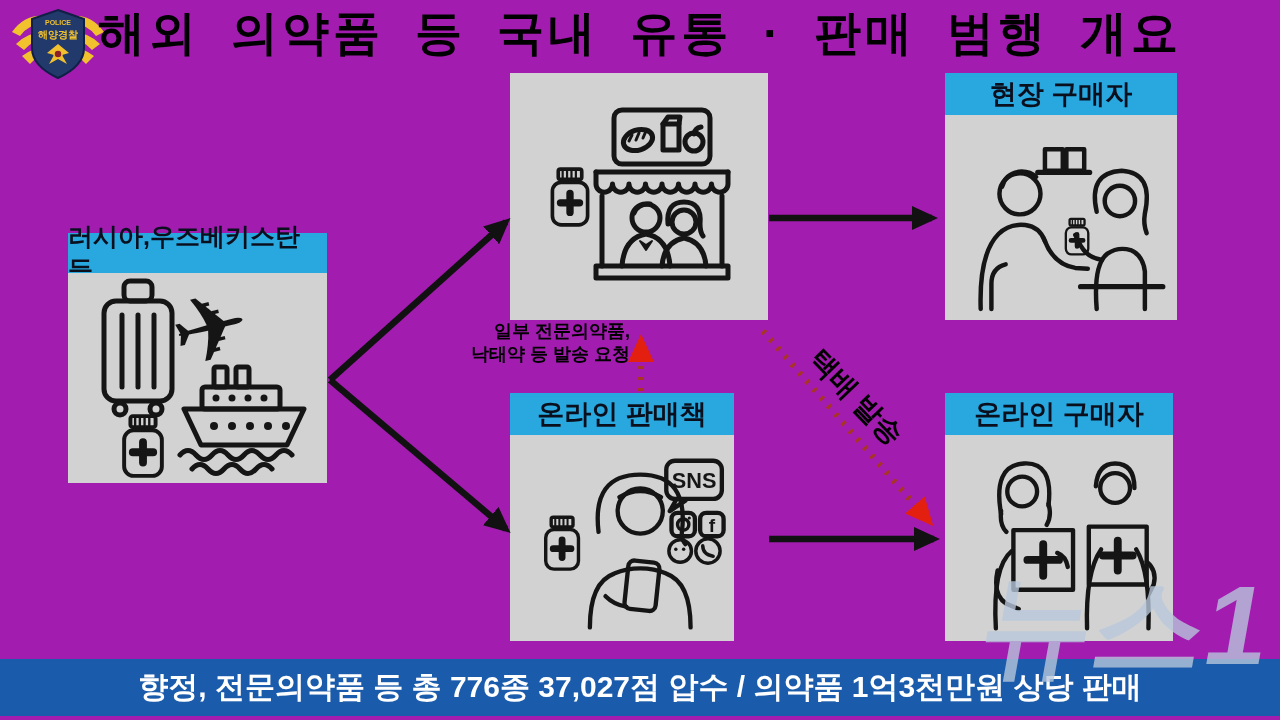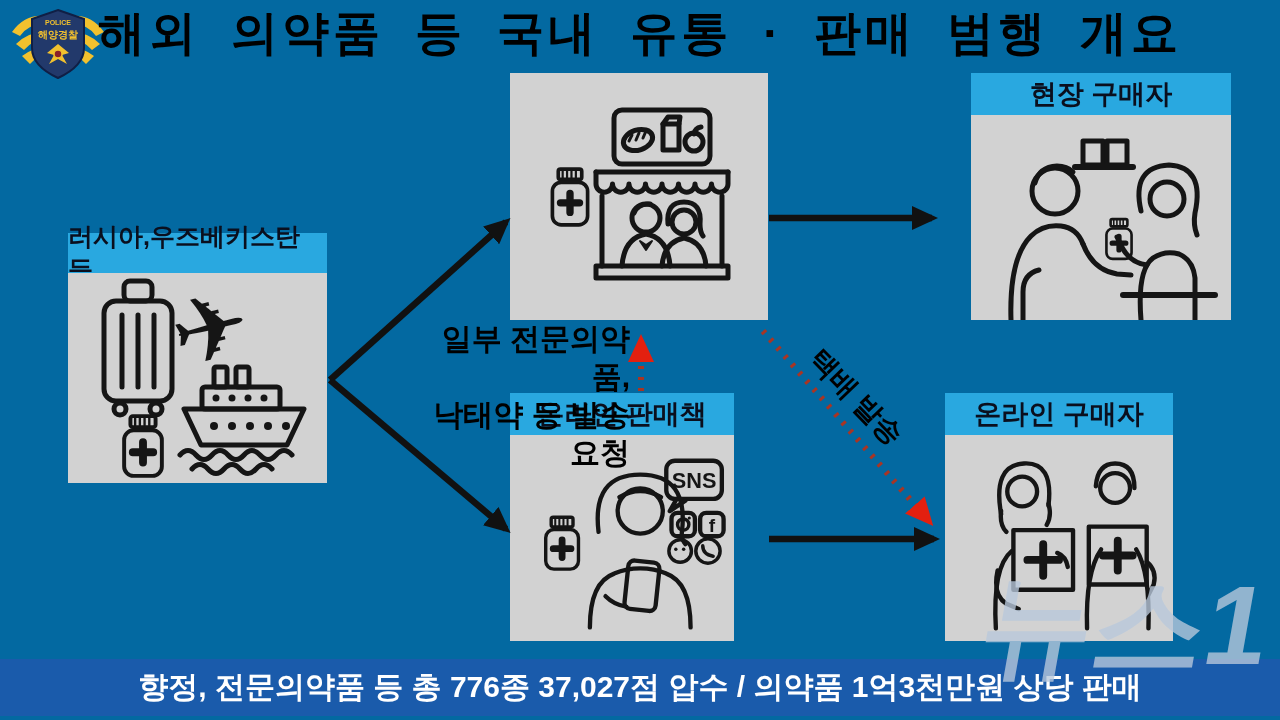--- a/index.html
+++ b/index.html
@@ -1,40 +1,40 @@
 <!DOCTYPE html>
 <html style="--header-blue: #29A8E0; --box-gray: #D2D2D2; --banner-blue: #1A5BAB; --arrow-black: #111111; --arrow-red: #E3200F; --arrow-red-dot: #A83524; --emblem-navy: #22396B; --emblem-gold: #F2C12E; --watermark-blue: #B9C9DC;"><head>
 <meta charset="utf-8">
 <style>
   html,body{margin:0;padding:0;background:#fff;}
-  .canvas{position:relative;width:1280px;height:720px;background:#0369a1;overflow:hidden;
+  .canvas{position:relative;width:1280px;height:720px;background:#a21caf;overflow:hidden;
           font-family:"Liberation Sans","DejaVu Sans",sans-serif;}
   .title{position:absolute;top:2px;left:0;width:100%;text-align:center;
          font-size:47px;font-weight:900;letter-spacing:4px;word-spacing:14px;color:#000;z-index:3;}
   .logo{position:absolute;left:8px;top:2px;width:100px;height:84px;z-index:3;}
   .node{position:absolute;z-index:2;display:flex;flex-direction:column;}
   .node-header{background:var(--header-blue,#29a8e0);color:#0a0f1e;font-weight:800;
                display:flex;align-items:center;justify-content:center;}
   .node-body{background:var(--box-gray,#d2d2d2);flex:1;display:flex;align-items:center;justify-content:center;}
   .node-source{left:68px;top:233px;width:259px;height:250px;border-radius:21px;}
   .node-source .node-header{height:40px;font-size:25px;}
   .node-store{left:510px;top:73px;width:258px;height:247px;}
-  .node-onsite{left:945px;top:73px;width:260px;height:247px;margin-left:26px;}
+  .node-onsite{left:945px;top:73px;width:232px;height:247px;}
   .node-seller{left:510px;top:393px;width:224px;height:248px;}
   .node-obuyer{left:945px;top:393px;width:228px;height:248px;}
   .node-store .node-header,.node-onsite .node-header,
   .node-seller .node-header,.node-obuyer .node-header{height:42px;font-size:27px;}
   .art{stroke:#151515;stroke-width:5;fill:none;stroke-linecap:round;stroke-linejoin:round;}
   .overlay{position:absolute;left:0;top:0;width:1280px;height:720px;z-index:4;pointer-events:none;}
   .arrow-black{stroke:var(--arrow-black,#111);stroke-width:6.5;fill:none;}
   .arrow-red{stroke:var(--arrow-red-dot,#a83524);stroke-width:6;fill:none;stroke-dasharray:3 8;}
   .mb{fill:var(--arrow-black,#111);}
   .mr{fill:var(--arrow-red,#e3200f);}
   .request-note{position:absolute;left:418px;top:320px;width:212px;text-align:right;
-                font-size:30px;font-weight:800;line-height:1.27;color:#000;z-index:6;}
+                font-size:18px;font-weight:800;line-height:1.27;color:#000;z-index:6;}
   .parcel-note{position:absolute;left:770px;top:378px;width:170px;height:40px;text-align:center;
                font-size:28px;font-weight:800;color:#000;transform:rotate(46deg);z-index:6;}
   .banner{position:absolute;left:0;top:659px;width:100%;height:57px;background:var(--banner-blue,#1a5bab);
           color:#fff;display:flex;align-items:center;justify-content:center;
           font-size:30px;font-weight:800;z-index:8;}
   .watermark{position:absolute;left:982px;top:570px;font-size:112px;font-weight:900;line-height:1;
              transform:skewX(-10deg);color:var(--watermark-blue,#b9c9dc);opacity:.78;z-index:9;}
 </style>
 </head>
 <body>

